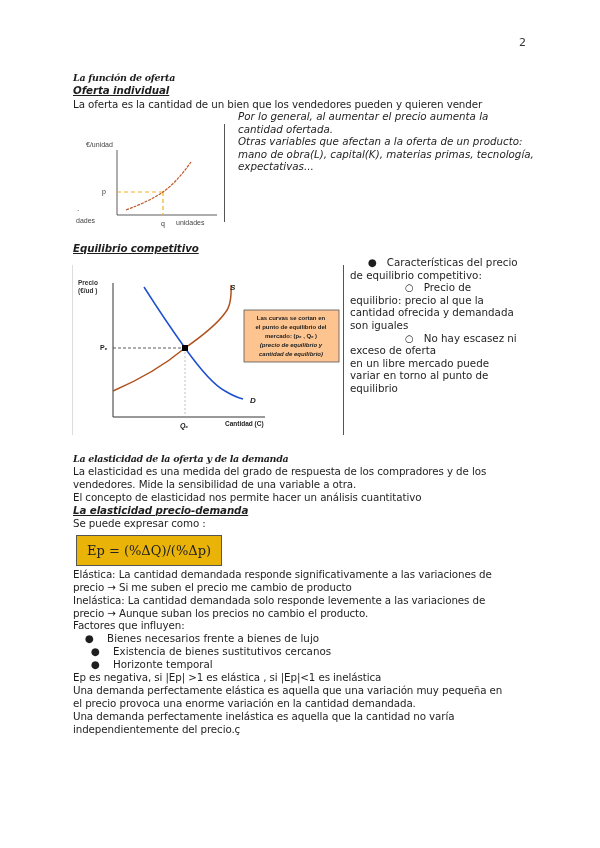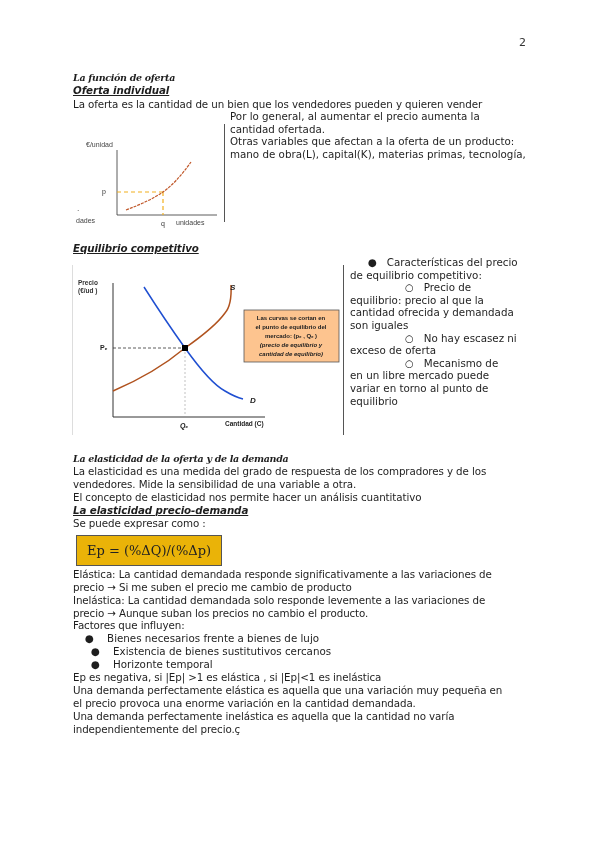--- a/index.html
+++ b/index.html
@@ -19,25 +19,26 @@
 </head>
 <body>
 
 <div class="page-num">2</div>
 
 <div class="t h-bold" style="top:72px;">La función de oferta</div>
 <div class="t h-under" style="top:84px;">Oferta individual</div>
 <div class="t" style="top:98px;">La oferta es la cantidad de un bien que los vendedores pueden y quieren vender</div>
 
 <div class="vbar" style="left:224px; top:124px; height:98px;"></div>
-<div class="blk" style="left:230px; top:110px;">
+<div class="blk" style="left:238px; top:110px;font-style:italic;">
   <div>Por lo general, al aumentar el precio aumenta la</div>
   <div>cantidad ofertada.</div>
   <div>Otras variables que afectan a la oferta de un producto:</div>
   <div>mano de obra(L), capital(K), materias primas, tecnología,</div>
+  <div>expectativas...</div>
 </div>
 
 <svg style="position:absolute; left:60px; top:125px;" width="165" height="110">
   <text x="26" y="22" font-size="7" fill="#444">€/unidad</text>
   <line x1="57" y1="25" x2="57" y2="90" stroke="#333" stroke-width="0.8"></line>
   <line x1="57" y1="90" x2="157" y2="90" stroke="#333" stroke-width="0.8"></line>
   <line x1="57" y1="67" x2="103" y2="67" stroke="#f2b01e" stroke-width="1.2" stroke-dasharray="4,3"></line>
   <line x1="103" y1="67" x2="103" y2="90" stroke="#f2b01e" stroke-width="1.2" stroke-dasharray="4,3"></line>
   <path d="M66 85 Q90 76 103 67 T131 37" fill="none" stroke="#c0582a" stroke-width="1.2" stroke-dasharray="3,1"></path>
   <text x="42" y="69" font-size="7" fill="#333">p</text>
@@ -77,21 +78,20 @@
 
 <div class="blk" style="left:350px; top:256px; width:190px;">
   <div style="padding-left:18px;"><span>●&nbsp;&nbsp;&nbsp;</span><span>Características del precio</span></div>
   <div>de equilibrio competitivo:</div>
   <div style="padding-left:55px;"><span>○&nbsp;&nbsp;&nbsp;</span><span>Precio de</span></div>
   <div>equilibrio: precio al que la</div>
   <div>cantidad ofrecida y demandada</div>
   <div>son iguales</div>
   <div style="padding-left:55px;"><span>○&nbsp;&nbsp;&nbsp;</span><span>No hay escasez ni</span></div>
   <div>exceso de oferta</div>
-  <div style="padding-left:55px;"><span>○&nbsp;&nbsp;&nbsp;</span><span>Mecanismo de</span></div>
   <div>en un libre mercado puede</div>
   <div>variar en torno al punto de</div>
   <div>equilibrio</div>
 </div>
 
 <div class="t h-bold" style="top:453px;">La elasticidad de la oferta y de la demanda</div>
 <div class="t" style="top:465px;">La elasticidad es una medida del grado de respuesta de los compradores y de los</div>
 <div class="t" style="top:478px;">vendedores. Mide la sensibilidad de una variable a otra.</div>
 <div class="t" style="top:491px;">El concepto de elasticidad nos permite hacer un análisis cuantitativo</div>
 <div class="t h-under" style="top:504px;">La elasticidad precio-demanda</div>

